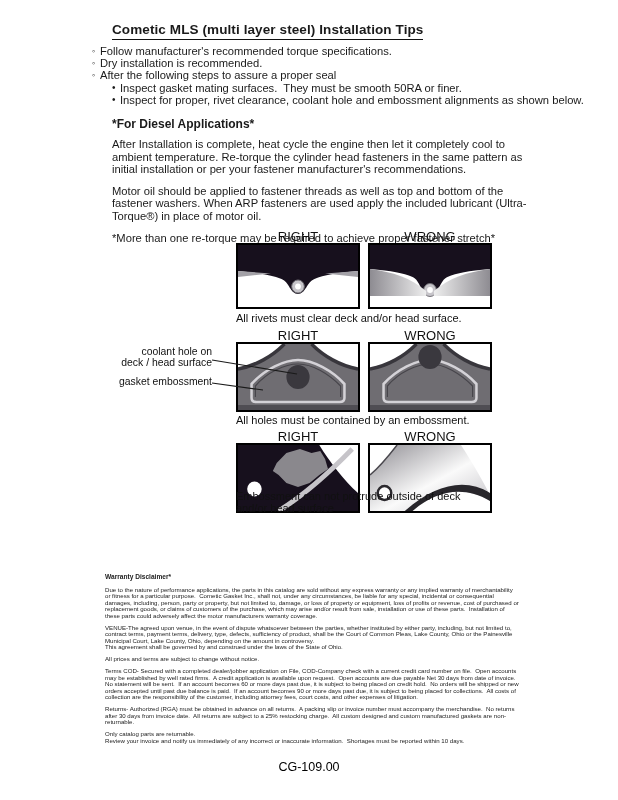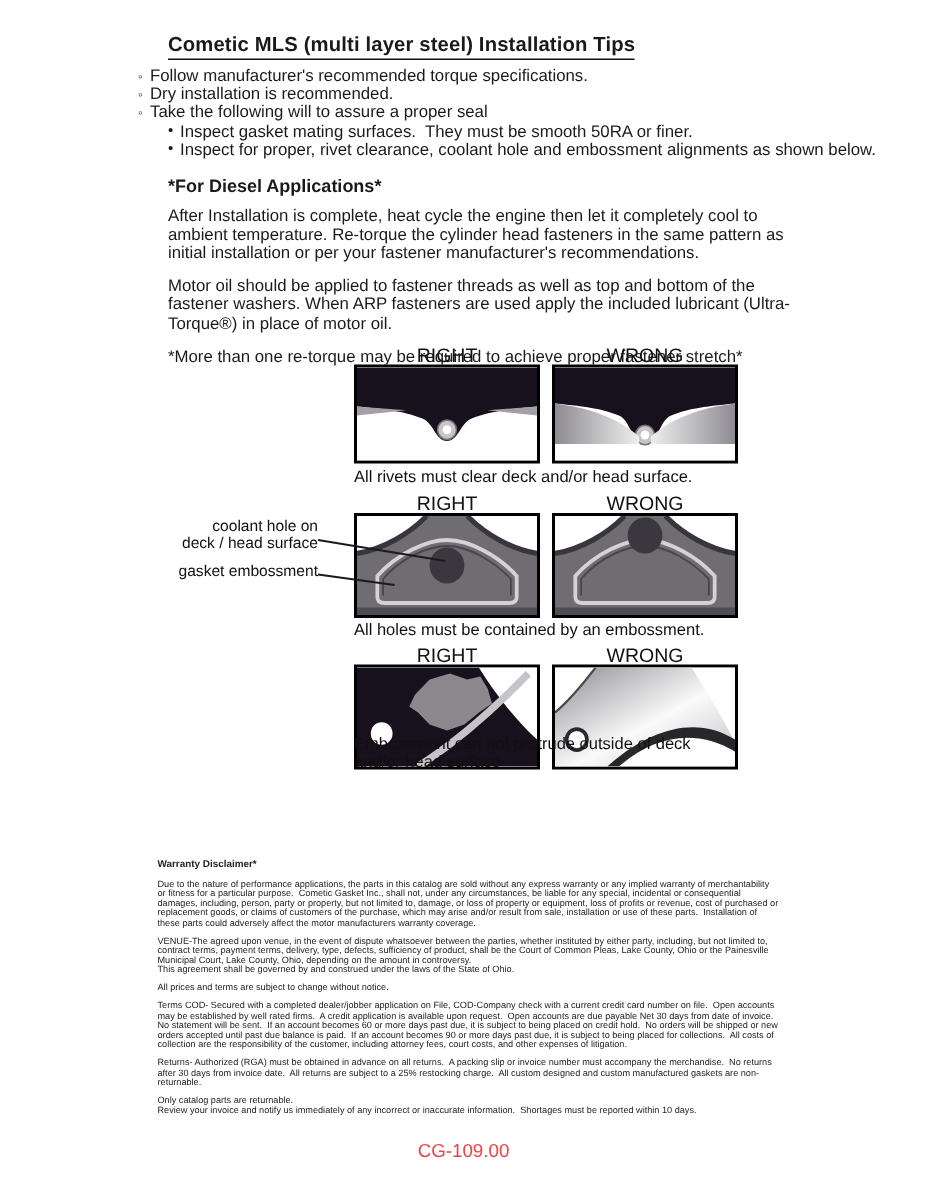--- a/index.html
+++ b/index.html
@@ -25,41 +25,41 @@
   .panel{
     position:absolute;width:124px;box-sizing:border-box;border:2px solid #000;background:#fff;
   }
   .panel svg{display:block;width:100%;height:100%;}
   .caption{position:absolute;font-size:11px;line-height:12px;color:#111;}
   .annot{position:absolute;font-size:10.4px;line-height:11.4px;text-align:right;color:#111;}
   .leader{position:absolute;left:203px;top:352px;width:140px;height:46px;z-index:5;}
   .disclaimer{position:absolute;left:105px;top:574px;width:414px;font-size:6.1px;line-height:6.5px;color:#222;}
   .disclaimer h3{font-size:6.6px;margin:0 0 6px 0;}
   .disclaimer p{margin:0 0 5.5px 0;}
-  .footer{position:absolute;left:0;top:760px;width:100%;text-align:center;font-size:12.5px;color:#ef4444;}
+  .footer{position:absolute;left:0;top:760px;width:100%;text-align:center;font-size:12.5px;color:#000000;}
 </style>
 </head>
 <body>
 
 <div class="page">
 
   <div class="title bind">Cometic MLS (multi layer steel) Installation Tips</div>
 
   <div class="bullets">
     <div class="b-row lvl1">
       <span class="b-marker">◦</span>
       <span class="bind">Follow manufacturer's recommended torque specifications.</span>
     </div>
     <div class="b-row lvl1">
       <span class="b-marker">◦</span>
       <span class="bind">Dry installation is recommended.</span>
     </div>
     <div class="b-row lvl1">
       <span class="b-marker">◦</span>
-      <span class="bind">Take the following will to assure a proper seal</span>
+      <span class="bind">After the following steps to assure a proper seal</span>
     </div>
     <div class="b-row lvl2">
       <span class="b-marker">•</span>
       <span class="bind">Inspect gasket mating surfaces.  They must be smooth 50RA or finer.</span>
     </div>
     <div class="b-row lvl2">
       <span class="b-marker">•</span>
       <span class="bind">Inspect for proper, rivet clearance, coolant hole and embossment alignments as shown below.</span>
     </div>
   </div>

